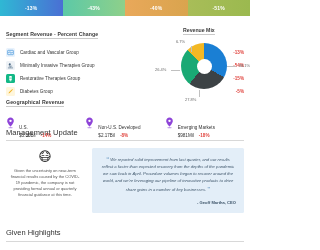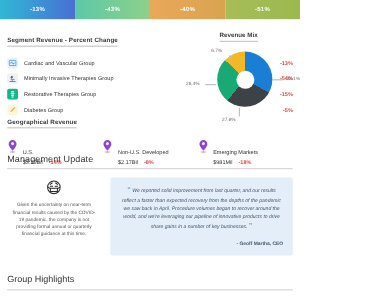--- a/index.html
+++ b/index.html
@@ -262,17 +262,17 @@
         <div class="mgmt-note">Given the uncertainty on near-term financial results caused by the COVID-19 pandemic, the company is not providing formal annual or quarterly financial guidance at this time.</div>
       </div>
       <div class="quote-card">
         <div class="quote-text"><span class="qm">“</span> <span>We reported solid improvement from last quarter, and our results reflect a faster than expected recovery from the depths of the pandemic we saw back in April. Procedure volumes began to recover around the world, and we're leveraging our pipeline of innovative products to drive share gains in a number of key businesses.</span> <span class="qm">”</span></div>
         <div class="attrib">- Geoff Martha, CEO</div>
       </div>
     </div>
   </div>
 
   <div class="other">
-    <div class="other-title">Group Highlights</div>
+    <div class="other-title">Given Highlights</div>
     <div class="other-rule"></div>
   </div>
 
 </div>
 
 </body></html>

